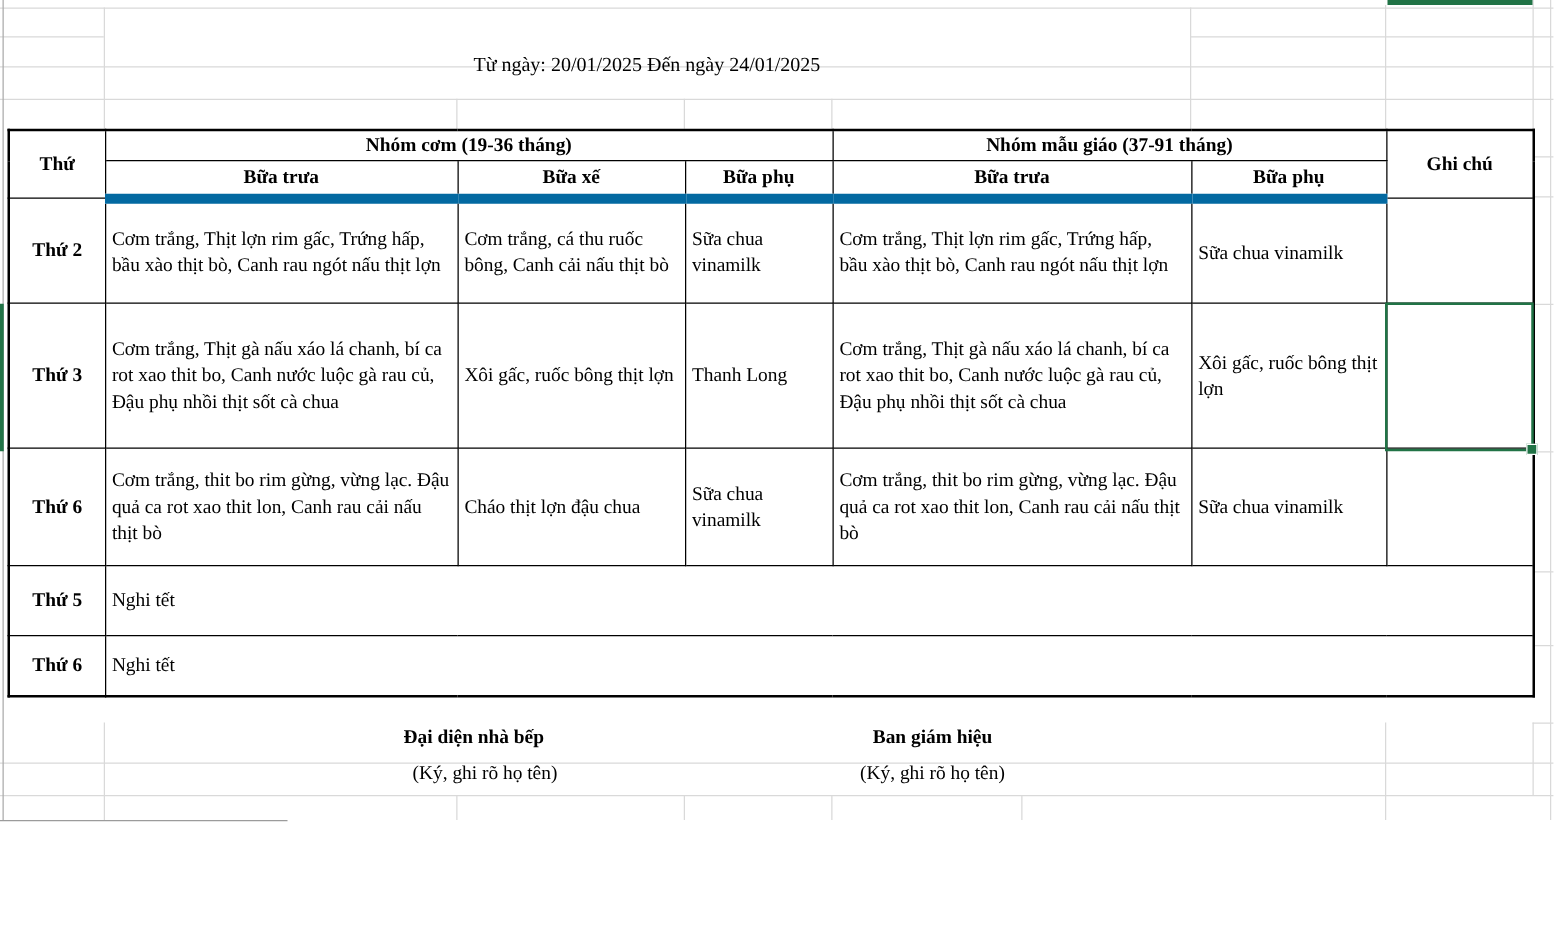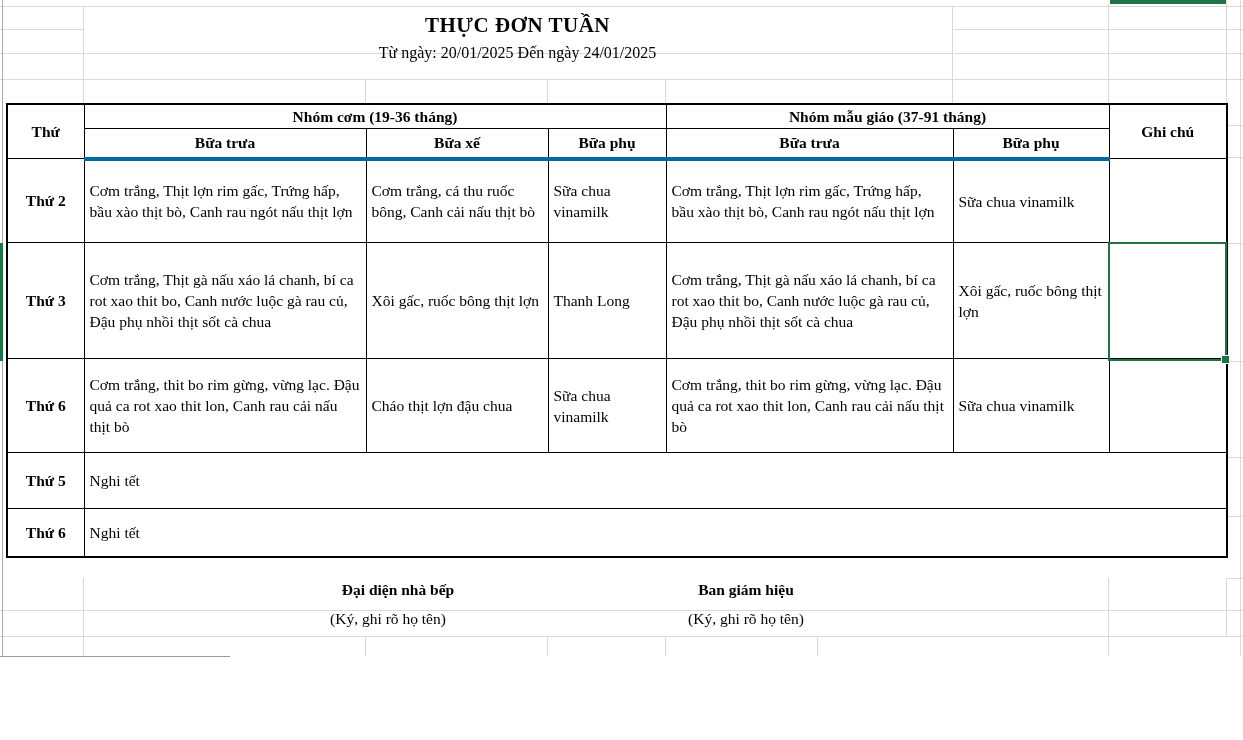--- a/index.html
+++ b/index.html
@@ -26,21 +26,21 @@
     position:absolute; left:6px; top:103px; width:1220px;
     border-collapse:collapse; table-layout:fixed;
     border:2px solid #000; font-size:15.5px;
   }
   table.menu td {
     border:1px solid #000; padding:1px 5px; vertical-align:middle;
     line-height:21px; background:#fff; overflow:hidden;
   }
   td.hcell { font-weight:bold; text-align:center; padding:0 2px; }
   td.day   { font-weight:bold; text-align:center;margin-top:20px; }
-  tr.hdr-sub td { border-bottom:4px solid #0369a1; }
+  tr.hdr-sub td { border-bottom:8px solid #0369a1; }
   td.vspan { border-bottom:2px solid #000; }
 
   .sig-title { position:absolute; top:581px; text-align:center; font-weight:bold; font-size:15.5px; }
   .sig-note  { position:absolute; top:610px; text-align:center; font-size:15.5px; }
 
   
   .col-indicator { position:absolute; left:1110px; top:0; width:116px; height:4px; background:var(--xlgreen); }
   .row-indicator { position:absolute; left:0; top:243px; width:3px; height:118px; background:var(--xlgreen); }
   .sel-border {
     position:absolute; left:1108px; top:242px; width:119px; height:119px;
@@ -81,21 +81,20 @@
   <div class="g" style="left:547px;top:636px;width:1px;height:20px"></div>
   <div class="g" style="left:665px;top:636px;width:1px;height:20px"></div>
   <div class="g" style="left:817px;top:636px;width:1px;height:20px"></div>
   <div class="g" style="left:952px;top:6px;width:1px;height:97px"></div>
   <div class="g" style="left:1108px;top:4px;width:1px;height:99px"></div>
   <div class="g" style="left:1108px;top:578px;width:1px;height:78px"></div>
   <div class="g" style="left:1226px;top:0;width:1px;height:103px"></div>
   <div class="g" style="left:1226px;top:578px;width:1px;height:58px"></div>
   <div class="g" style="left:1240px;top:0;width:1px;height:656px"></div>
 
-  <div class="title">THỰC ĐƠN TUẦN</div>
   <div class="subtitle">Từ ngày: 20/01/2025 Đến ngày 24/01/2025</div>
 
   <table class="menu">
     <colgroup>
       <col style="width:77px">
         <col style="width:282px">
         <col style="width:182px">
         <col style="width:118px">
       <col style="width:287px">
         <col style="width:156px">
@@ -146,21 +145,21 @@
       <td class="day">Thứ 5</td>
       <td colspan="6">Nghi tết</td>
     </tr>
     <tr style="height:48px">
       <td class="day">Thứ 6</td>
       <td colspan="6">Nghi tết</td>
     </tr>
   </tbody>
     </table>
 
-  <div class="sig-title" style="left:93px;width:610px">Đại diện nhà bếp</div>
+  <div class="sig-title" style="left:74px;width:610px">Đại diện nhà bếp</div>
   <div class="sig-note" style="left:83px;width:610px">(Ký, ghi rõ họ tên)</div>
   <div class="sig-title" style="left:665px;width:162px">Ban giám hiệu</div>
   <div class="sig-note" style="left:665px;width:162px">(Ký, ghi rõ họ tên)</div>
 
   <div class="col-indicator"></div>
   <div class="row-indicator"></div>
   <div class="sel-border"></div>
   <div class="fill-handle"></div>
 
 </div>

